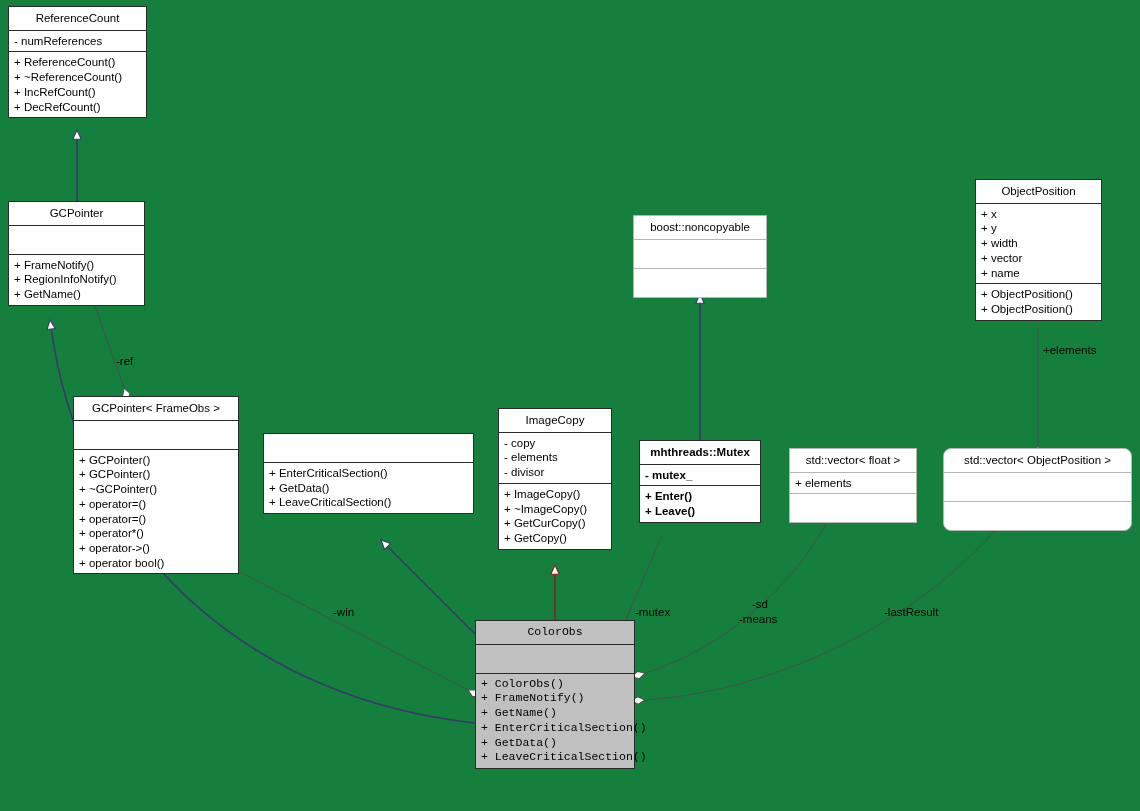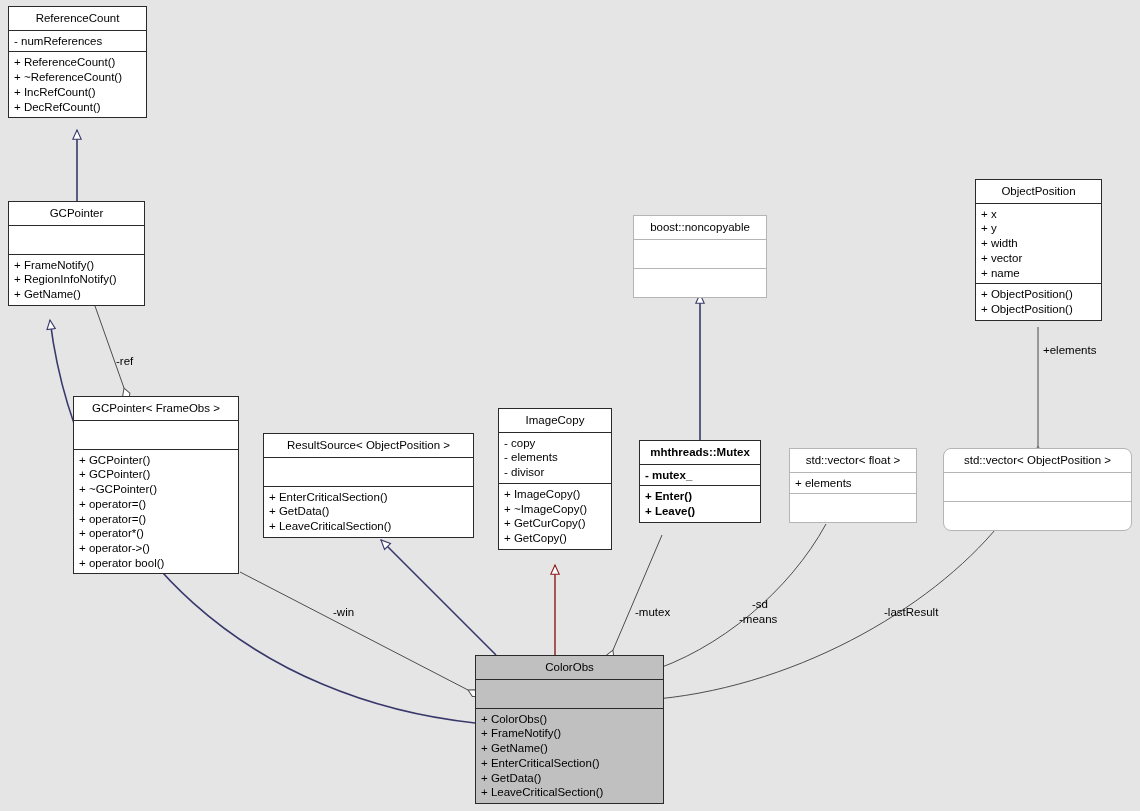--- a/index.html
+++ b/index.html
@@ -7,21 +7,21 @@
     padding: 0;
     background: #ffffff;
   }
   body {
     font-family: "Liberation Sans", sans-serif;
   }
   #canvas {
     position: relative;
     width: 1140px;
     height: 811px;
-    background: #e5e5e5;
+    background: #15803d;
     overflow: hidden;
   }
   #edges {
     position: absolute;
     left: 0;
     top: 0;
     width: 1140px;
     height: 811px;
     pointer-events: none;
   }
@@ -165,21 +165,20 @@
       <div>+ ~GCPointer()</div>
       <div>+ operator=()</div>
       <div>+ operator=()</div>
       <div>+ operator*()</div>
       <div>+ operator-&gt;()</div>
       <div>+ operator bool()</div>
     </div>
   </div>
 
   <div class="uml-class" style="left:263px; top:433px; width:211px;">
-    <div class="uml-title">ResultSource&lt; ObjectPosition &gt;</div>
     <div class="uml-attrs" style="height:22px;"></div>
     <div class="uml-ops">
       <div>+ EnterCriticalSection()</div>
       <div>+ GetData()</div>
       <div>+ LeaveCriticalSection()</div>
     </div>
   </div>
 
   <div class="uml-class" style="left:498px; top:408px; width:114px;">
     <div class="uml-title">ImageCopy</div>
@@ -235,21 +234,21 @@
     </div>
     <div class="uml-ops" style="height:22px;"></div>
   </div>
 
   <div class="uml-class light" style="left:943px; top:448px; width:189px;border-radius:8px;">
     <div class="uml-title">std::vector&lt; ObjectPosition &gt;</div>
     <div class="uml-attrs" style="height:22px;"></div>
     <div class="uml-ops" style="height:22px;"></div>
   </div>
 
-  <div class="uml-class highlight" style="left:475px; top:655px; width:189px;">
+  <div class="uml-class highlight" style="left:475px; top:620px; width:160px;font-family:Liberation Mono, monospace;">
     <div class="uml-title">ColorObs</div>
     <div class="uml-attrs" style="height:22px;"></div>
     <div class="uml-ops">
       <div>+ ColorObs()</div>
       <div>+ FrameNotify()</div>
       <div>+ GetName()</div>
       <div>+ EnterCriticalSection()</div>
       <div>+ GetData()</div>
       <div>+ LeaveCriticalSection()</div>
     </div>

